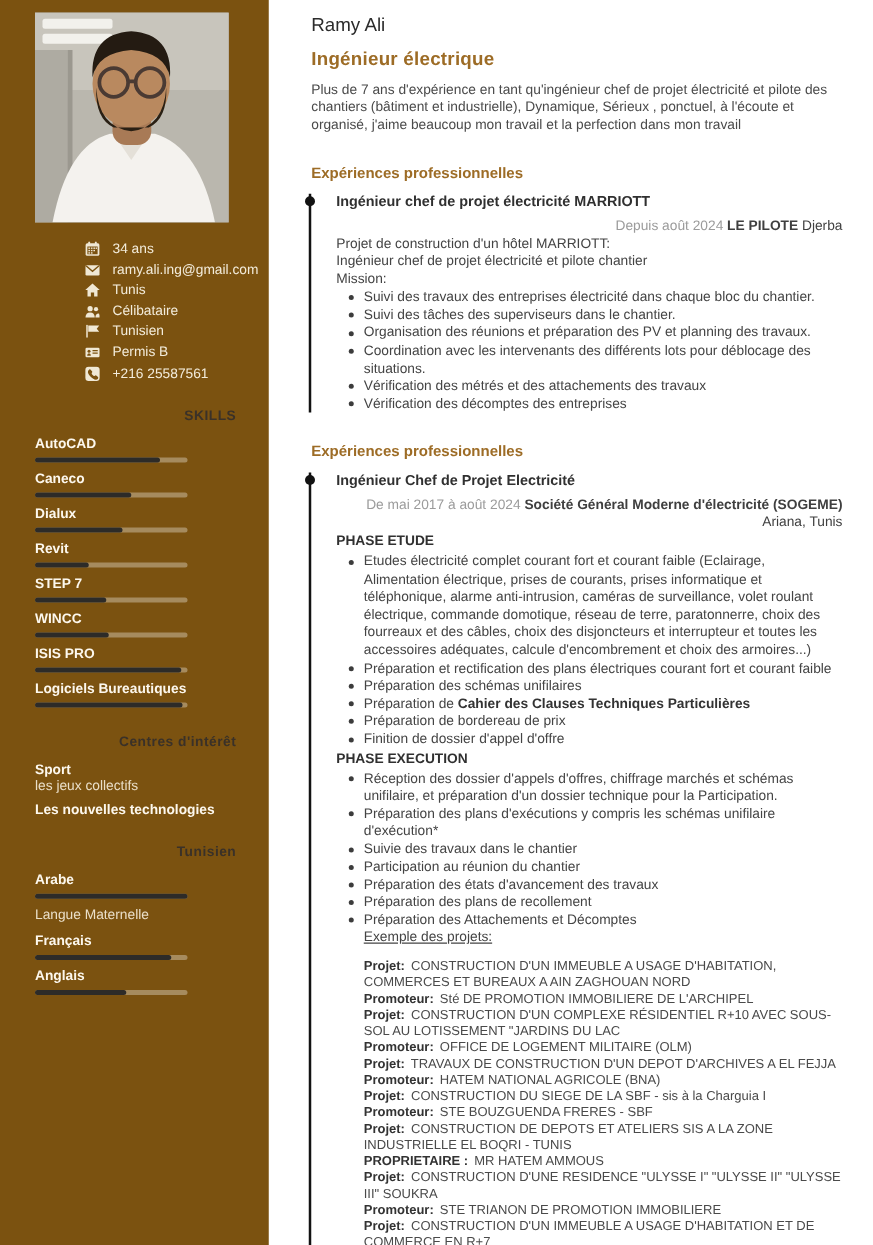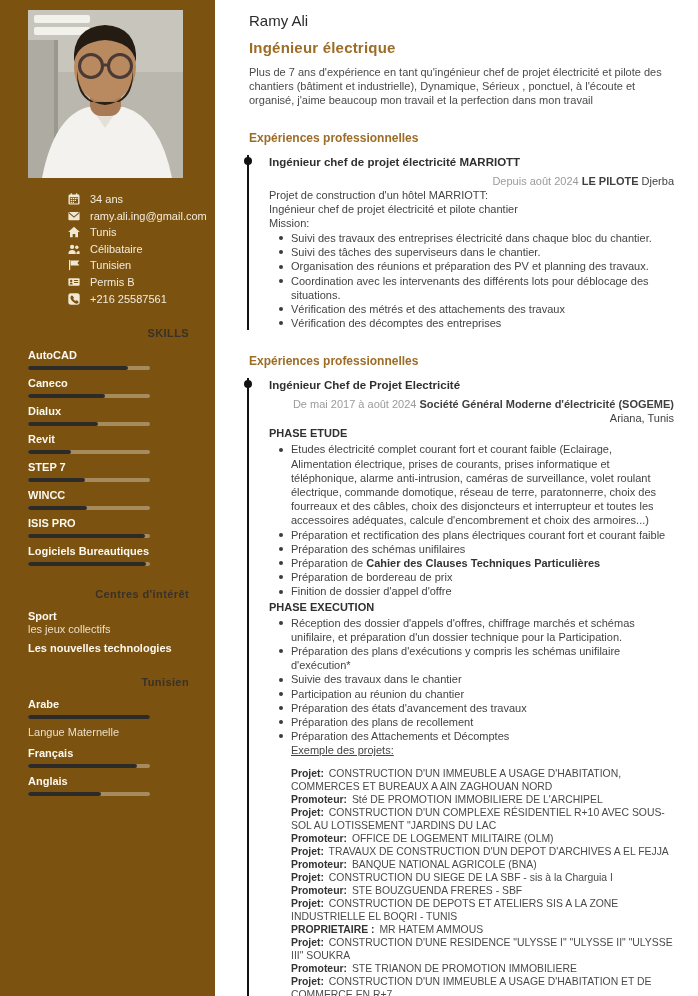--- a/index.html
+++ b/index.html
@@ -314,21 +314,21 @@
             <li><span>Préparation des Attachements et Décomptes</span></li>
           </ul>
         </div>
       <p class="projects-label">Exemple des projets:</p>
       <div class="projects" id="projects2">
           <div class="project-line"><span class="plabel">Projet:</span><span class="ptext"> CONSTRUCTION D'UN IMMEUBLE A USAGE D'HABITATION, COMMERCES ET BUREAUX A AIN ZAGHOUAN NORD</span></div>
           <div class="project-line"><span class="plabel">Promoteur:</span><span class="ptext"> Sté DE PROMOTION IMMOBILIERE DE L'ARCHIPEL</span></div>
           <div class="project-line"><span class="plabel">Projet:</span><span class="ptext"> CONSTRUCTION D'UN COMPLEXE RÉSIDENTIEL R+10 AVEC SOUS-SOL AU LOTISSEMENT "JARDINS DU LAC</span></div>
           <div class="project-line"><span class="plabel">Promoteur:</span><span class="ptext"> OFFICE DE LOGEMENT MILITAIRE (OLM)</span></div>
           <div class="project-line"><span class="plabel">Projet:</span><span class="ptext"> TRAVAUX DE CONSTRUCTION D'UN DEPOT D'ARCHIVES A EL FEJJA</span></div>
-          <div class="project-line"><span class="plabel">Promoteur:</span><span class="ptext"> BANQUE NATIONAL AGRICOLE (BNA)</span></div>
+          <div class="project-line"><span class="plabel">Promoteur:</span><span class="ptext"> HATEM NATIONAL AGRICOLE (BNA)</span></div>
           <div class="project-line"><span class="plabel">Projet:</span><span class="ptext"> CONSTRUCTION DU SIEGE DE LA SBF - sis à la Charguia I</span></div>
           <div class="project-line"><span class="plabel">Promoteur:</span><span class="ptext"> STE BOUZGUENDA FRERES - SBF</span></div>
           <div class="project-line"><span class="plabel">Projet:</span><span class="ptext"> CONSTRUCTION DE DEPOTS ET ATELIERS SIS A LA ZONE INDUSTRIELLE EL BOQRI - TUNIS</span></div>
           <div class="project-line"><span class="plabel">PROPRIETAIRE :</span><span class="ptext"> MR HATEM AMMOUS</span></div>
           <div class="project-line"><span class="plabel">Projet:</span><span class="ptext"> CONSTRUCTION D'UNE RESIDENCE "ULYSSE I" "ULYSSE II" "ULYSSE III" SOUKRA</span></div>
           <div class="project-line"><span class="plabel">Promoteur:</span><span class="ptext"> STE TRIANON DE PROMOTION IMMOBILIERE</span></div>
           <div class="project-line"><span class="plabel">Projet:</span><span class="ptext"> CONSTRUCTION D'UN IMMEUBLE A USAGE D'HABITATION ET DE COMMERCE EN R+7</span></div>
         </div>
     </div>
   </main>

